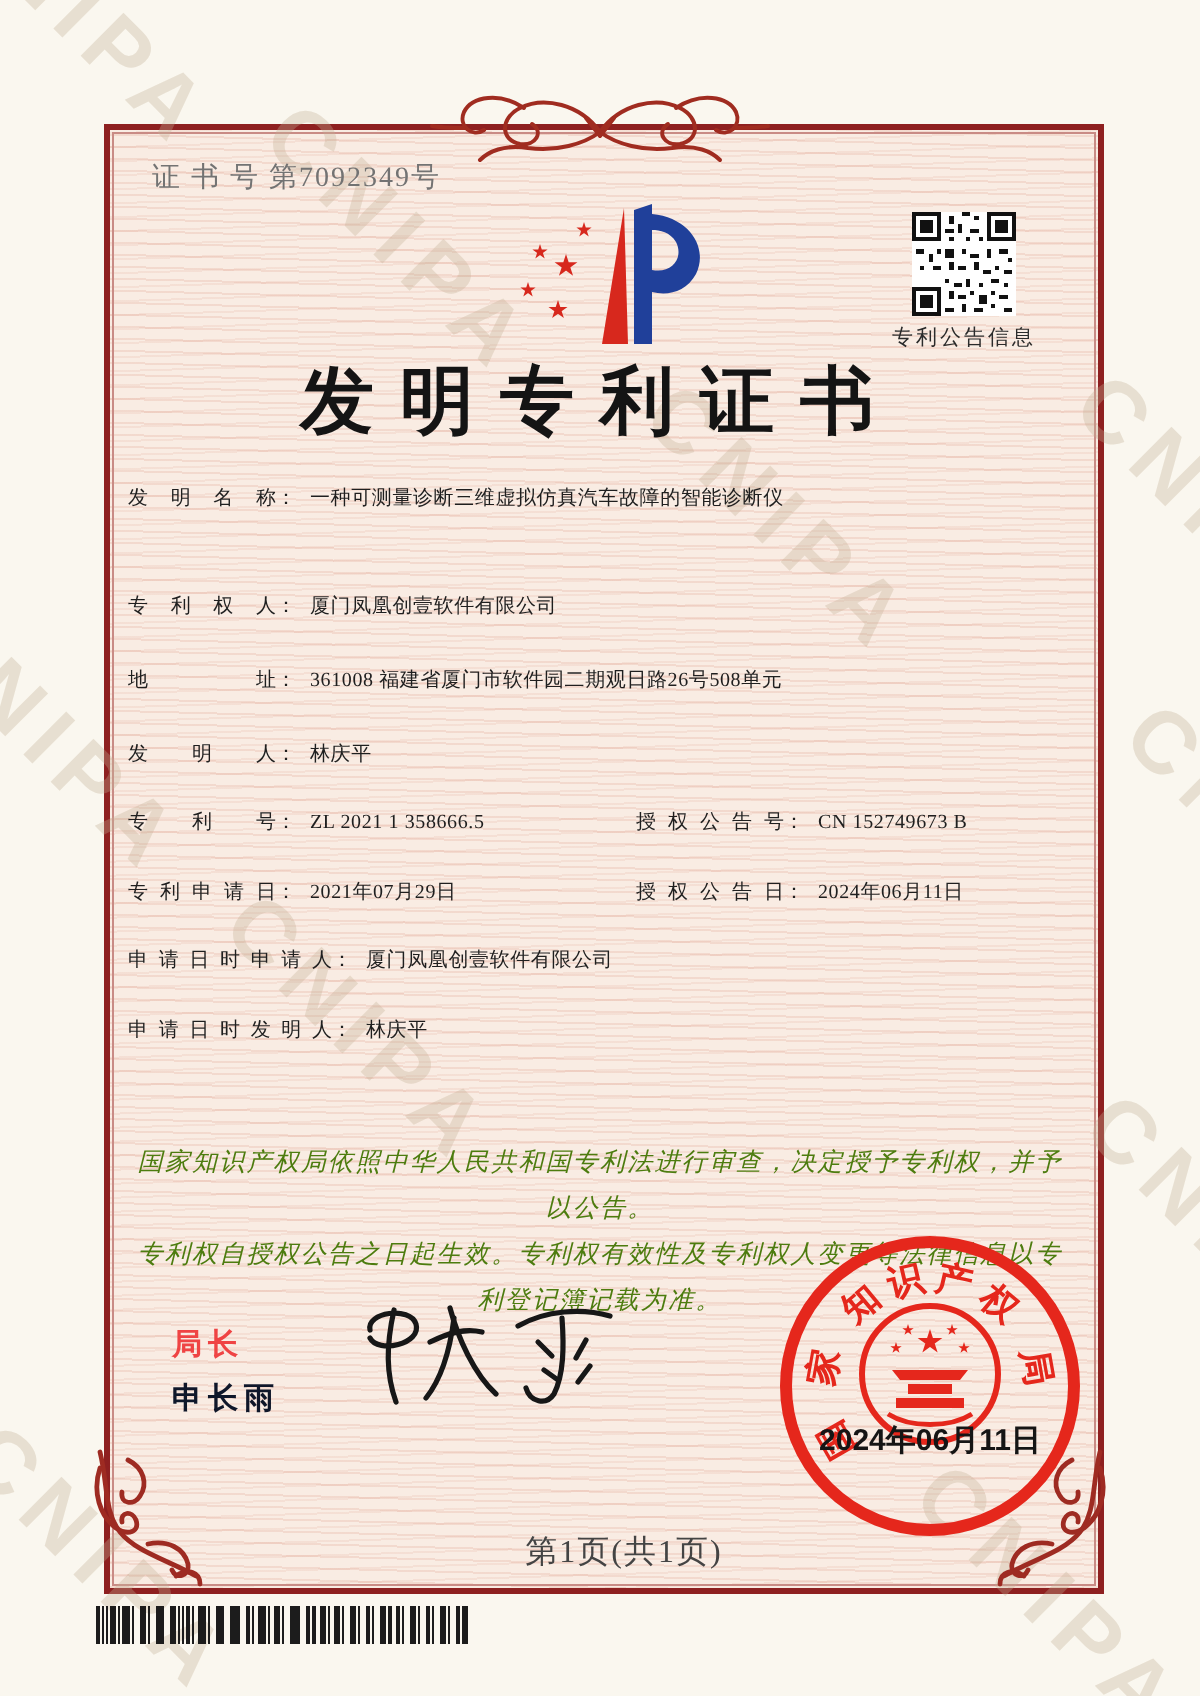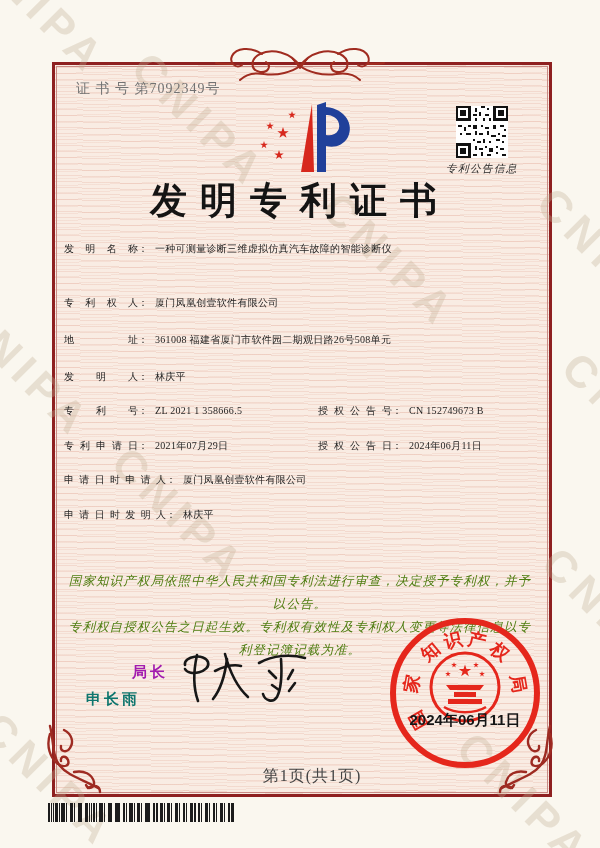--- a/index.html
+++ b/index.html
@@ -24,29 +24,29 @@
   .row{position:absolute;left:64px;z-index:2;font-size:10px;color:#1f1f1f;white-space:nowrap;}
   .lbl{display:inline-block;text-align:justify;text-align-last:justify;}
   .lbl5{width:74px;}
   .lbl7{width:102px;}
   .colon{margin-right:7px;}
   .val{letter-spacing:0.3px;}
   .grp2{position:absolute;left:254px;top:0;}
   .legal{left:68px;right:68px;top:570px;font-size:12.5px;line-height:23px;letter-spacing:1.1px;
          color:#4d7c0f;text-align:center;font-style:italic;}
   .dirtitle{left:86px;top:663px;font-family:Liberation Serif, serif;font-weight:bold;
-            font-size:15px;letter-spacing:3px;color:#a21caf;margin-left:46px;}
+            font-size:15px;letter-spacing:3px;color:#ef4444;}
   .dirname{left:86px;top:690px;font-family:"Liberation Sans",sans-serif;font-weight:bold;
-           font-size:15px;letter-spacing:3px;color:#0f766e;}
+           font-size:15px;letter-spacing:3px;color:#0f172a;}
   .sig{left:175px;top:645px;z-index:3;}
   .sealwrap{left:385px;top:613px;z-index:2;}
   .sealdate{left:385px;top:711px;width:160px;text-align:center;z-index:3;
             font-family:"Liberation Sans",sans-serif;font-weight:bold;font-size:15px;color:#151515;}
   .qr{left:456px;top:106px;}
-  .qrlabel{left:436px;top:162px;width:92px;text-align:center;font-size:10.5px;font-style:italic;
+  .qrlabel{left:436px;top:162px;width:92px;text-align:center;font-size:10.5px;
            letter-spacing:1.5px;color:#2b2b2b;}
   .footerpage{left:0;right:0;top:766px;text-align:center;font-size:16px;letter-spacing:1px;color:#444;padding-left:24px;}
   .barcode{left:48px;top:803px;width:186px;height:19px;z-index:2;
     background-image:
       repeating-linear-gradient(90deg,#1c1c1c 0 2px,transparent 2px 3px,#1c1c1c 3px 4px,transparent 4px 7px,#1c1c1c 7px 10px,transparent 10px 11px,#1c1c1c 11px 12px,transparent 12px 15px),
       repeating-linear-gradient(90deg,transparent 0 5px,#1c1c1c 5px 6px,transparent 6px 13px,#1c1c1c 13px 15px,transparent 15px 19px);}
   .flourish-top{left:212px;top:42px;z-index:2;}
   .corner-bl{left:44px;top:724px;z-index:2;}
   .corner-br{left:498px;top:724px;z-index:2;transform:scaleX(-1);}
   .logo{left:252px;top:95px;z-index:2;}

